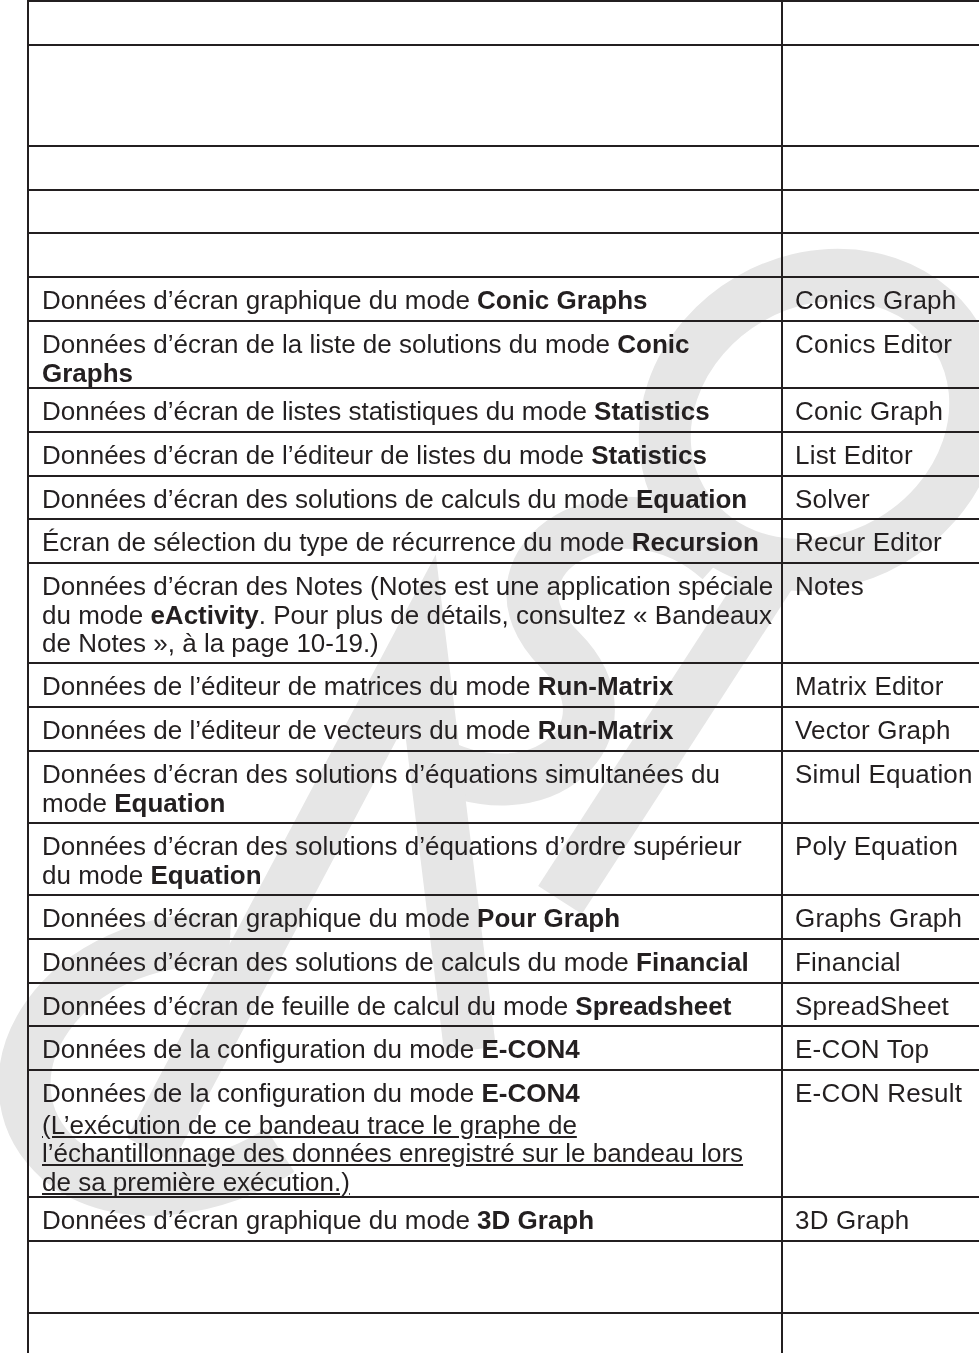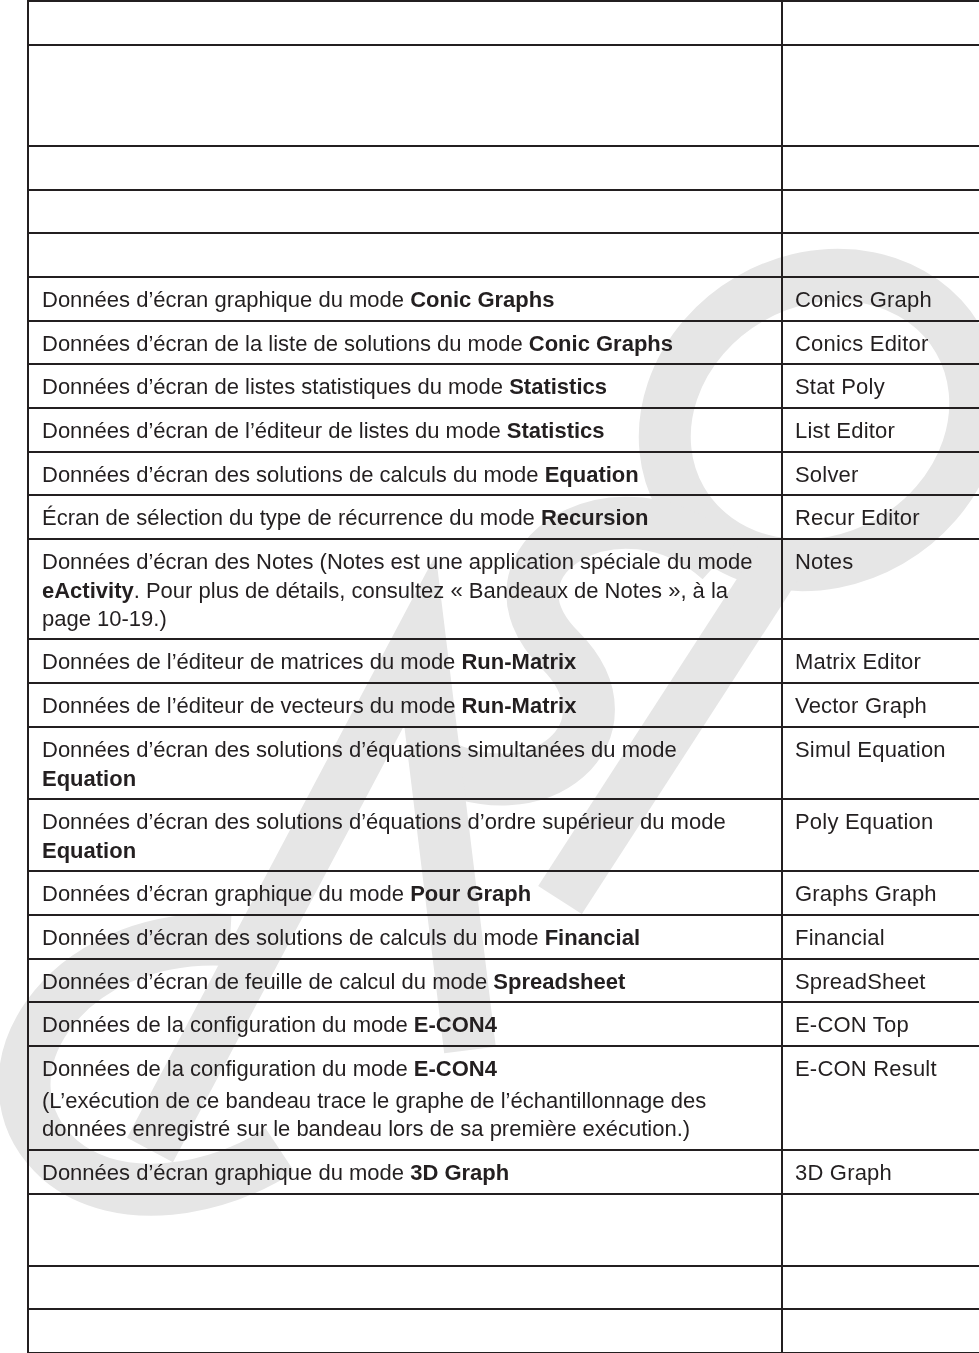--- a/index.html
+++ b/index.html
@@ -1,20 +1,20 @@
 <!DOCTYPE html>
 <html><head>
 <meta charset="utf-8">
 <style>
   html, body { margin: 0; padding: 0; background: #ffffff; }
   body { width: 979px; height: 1353px; position: relative; overflow: hidden;
          font-family: "Liberation Sans", sans-serif; color: #231f20; }
   .watermark { position: absolute; left: 0; top: 0; width: 979px; height: 1353px; z-index: 0; pointer-events: none; }
   table.main { position: absolute; left: 27px; top: 0px; width: 960px; border-collapse: collapse; z-index: 1; table-layout: fixed; }
-  table.main td { border: 2.5px solid #231f20; vertical-align: top; padding: 0; font-size: 22px; line-height: 28.5px; margin-left: 40px; }
+  table.main td { border: 2.5px solid #231f20; vertical-align: top; padding: 0; font-size: 26px; line-height: 28.5px; margin-left: 40px; }
   td.c1 { width: 733px; padding-left: 13px !important; padding-right: 6px !important; }
   td.c2 { padding-left: 12px !important; letter-spacing: 0.2px; }
   .cellinner { padding-top: 8px; }
   b { font-weight: bold; }
 </style>
 </head>
 <body>
 
 <svg class="watermark" viewBox="0 0 979 1353" xmlns="http://www.w3.org/2000/svg">
   <g fill="none" stroke="#e6e6e6" stroke-width="52" stroke-linecap="butt">
@@ -118,21 +118,21 @@
   </tr>
 
   <tr style="height: 44px;">
     <td class="c1">
       <div class="cellinner">
         <span class="pre">Données d’écran de listes statistiques du mode </span><b class="bold">Statistics</b><span class="post"></span>
         
       </div>
     </td>
     <td class="c2">
-      <div class="cellinner"><span class="nm">Stat Poly</span></div>
+      <div class="cellinner"><span class="nm">Conic Graph</span></div>
     </td>
   </tr>
 
   <tr style="height: 44px;">
     <td class="c1">
       <div class="cellinner">
         <span class="pre">Données d’écran de l’éditeur de listes du mode </span><b class="bold">Statistics</b><span class="post"></span>
         
       </div>
     </td>
@@ -270,21 +270,21 @@
     </td>
     <td class="c2">
       <div class="cellinner"><span class="nm">E-CON Top</span></div>
     </td>
   </tr>
 
   <tr style="height: 104px;">
     <td class="c1">
       <div class="cellinner">
         <span class="pre">Données de la configuration du mode </span><b class="bold">E-CON4</b><span class="post"></span>
-        <div class="extra" style="margin-top:3px;">(L’exécution de ce bandeau trace le graphe de l’échantillonnage des données enregistré sur le bandeau lors de sa première exécution.)</div>
+        <div class="extra" style="margin-top:3px;text-decoration:underline;">(L’exécution de ce bandeau trace le graphe de l’échantillonnage des données enregistré sur le bandeau lors de sa première exécution.)</div>
       </div>
     </td>
     <td class="c2">
       <div class="cellinner"><span class="nm">E-CON Result</span></div>
     </td>
   </tr>
 
   <tr style="height: 44px;">
     <td class="c1">
       <div class="cellinner">

